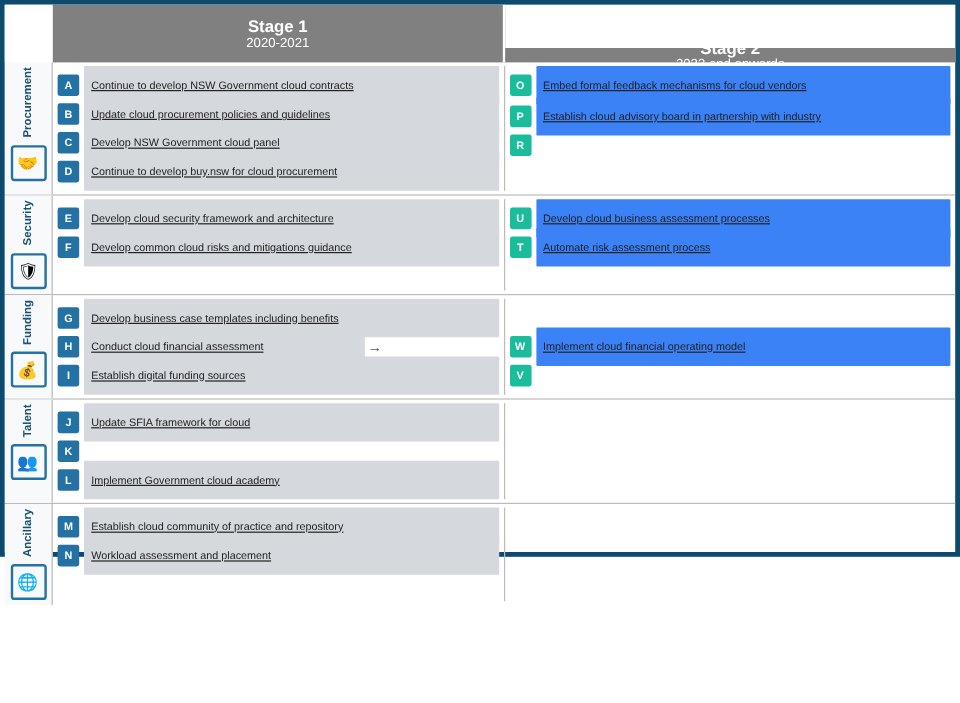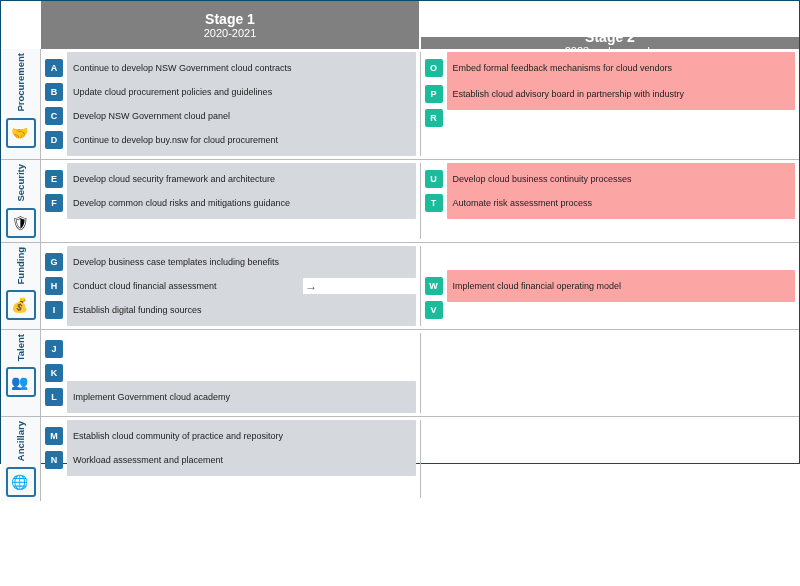--- a/index.html
+++ b/index.html
@@ -8,21 +8,21 @@
       background: #fff;
       width: 800px;
       height: 586px;
       overflow: hidden;
       font-size: 11px;
     }
 
     .container {
       width: 800px;
       height: 464px;
-      border: 1px solid #0c4a6e;
+      border: 4px solid #0c4a6e;
       display: flex;
       flex-direction: column;
     }
 
     
     .header-row {
       display: flex;
       height: 48px;
       background: #fff;
     }
@@ -84,24 +84,25 @@
     .item-bar {
       background: #d5d8dc;
       height: 18px;
       display: flex;
       align-items: center;
       padding: 16px 6px;
       font-size: 9px;
       color: #222;
       flex: 1;
       border-radius: 1px;
+      text-decoration: underline;
     }
 
     .item-bar.stage2-bar {
-      background: #fca5a5;
+      background: #3b82f6;
     }
 
     .category-section {
       display: flex;
       border-bottom: 1px solid #bbb;
       flex-shrink: 0;
     }
 
     .cat-sidebar {
       width: 40px;
@@ -227,21 +228,21 @@
           <div class="item-bar">Develop cloud security framework and architecture</div>
         </div>
         <div class="item-row">
           <div class="item-letter">F</div>
           <div class="item-bar">Develop common cloud risks and mitigations guidance</div>
         </div>
       </div>
       <div class="col-stage2" style="position:relative;">
         <div class="item-row">
           <div class="item-letter stage2">U</div>
-          <div class="item-bar stage2-bar">Develop cloud business continuity processes</div>
+          <div class="item-bar stage2-bar">Develop cloud business assessment processes</div>
         </div>
         <div class="item-row">
           <div class="item-letter stage2">T</div>
           <div class="item-bar stage2-bar">Automate risk assessment process</div>
         </div>
       </div>
     </div>
   </div>
 
   <div class="category-section" style="flex-shrink:0;">
@@ -280,20 +281,21 @@
 
   <div class="category-section" style="flex-shrink:0;">
     <div class="cat-sidebar">
       <span class="cat-label-text">Talent</span>
       <div class="cat-icon-area">👥</div>
     </div>
     <div class="cat-content">
       <div class="col-stage1">
         <div class="item-row">
           <div class="item-letter">J</div>
+          <div class="item-bar">Update SFIA framework for cloud</div>
         </div>
         <div class="item-row">
           <div class="item-letter">K</div>
         </div>
         <div class="item-row">
           <div class="item-letter">L</div>
           <div class="item-bar" style="flex:2;">Implement Government cloud academy</div>
         </div>
       </div>
       <div class="col-stage2">

